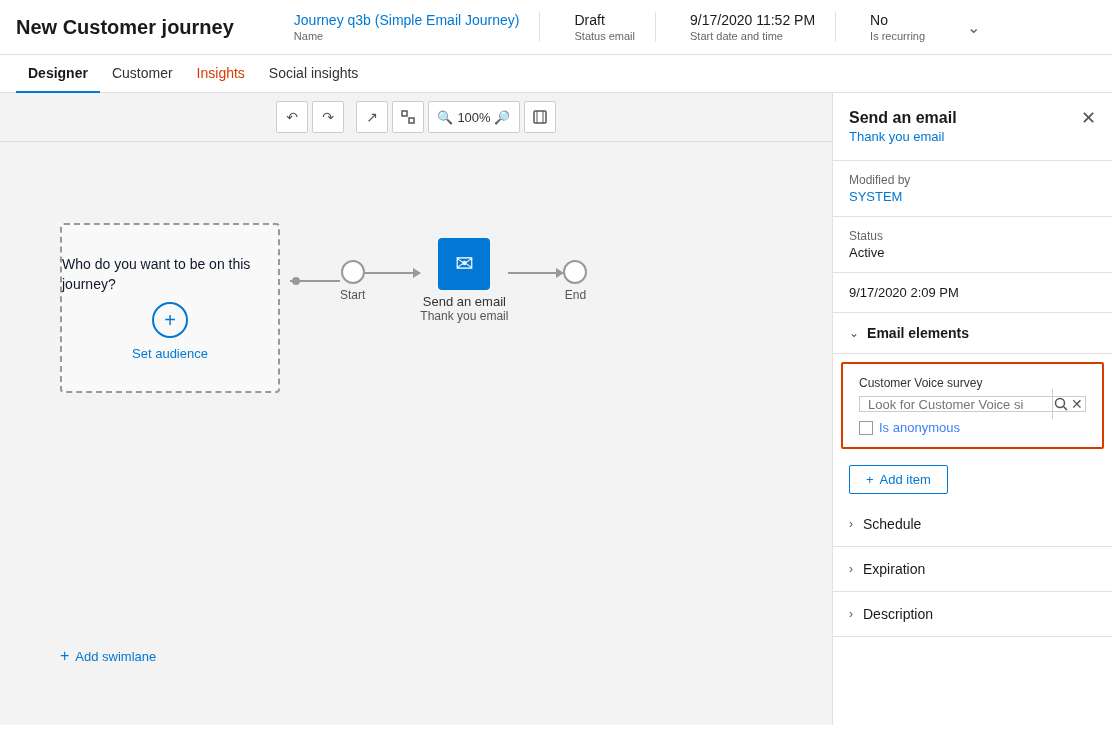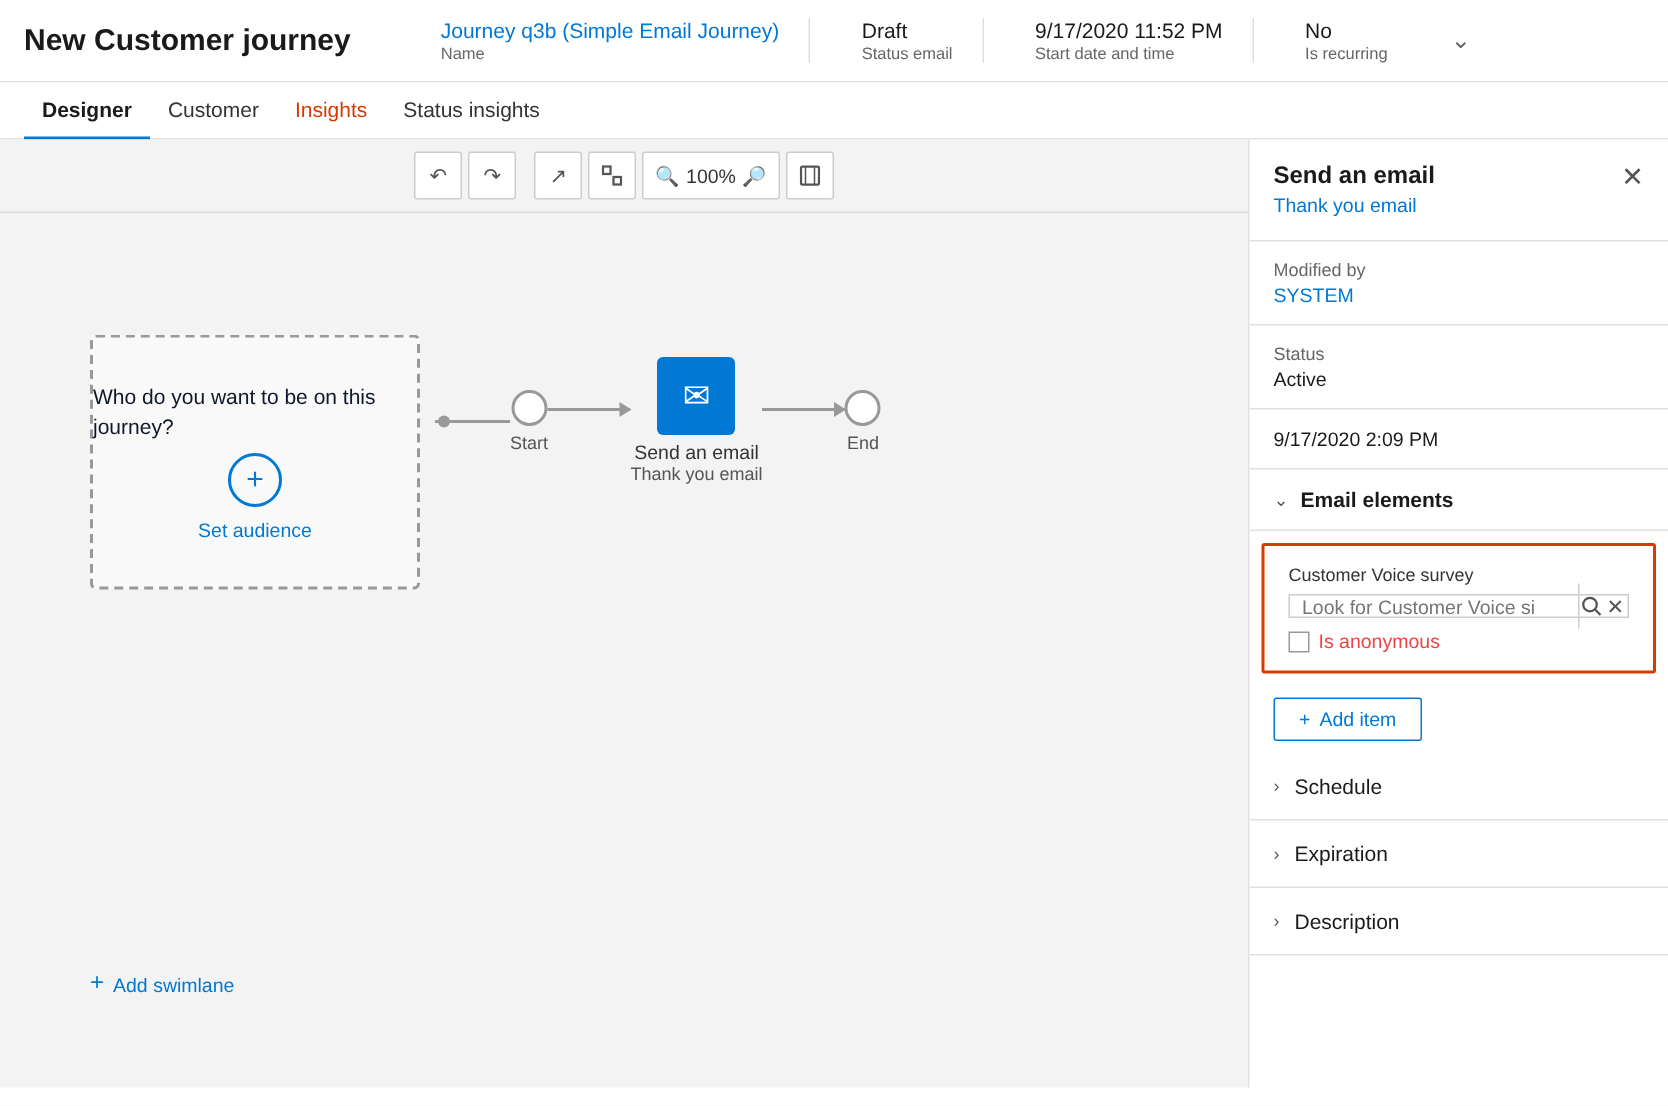--- a/index.html
+++ b/index.html
@@ -72,21 +72,21 @@
 
     
     .cv-section { padding: 12px 16px; border: 2px solid #d83b01; margin: 8px; border-radius: 2px; }
     .cv-label { font-size: 12px; color: #333; margin-bottom: 6px; font-weight: 500; }
     .cv-search { display: flex; align-items: center; border: 1px solid #ccc; background: #fff; height: 16px; }
     .cv-search-input { flex: 1; border: none; outline: none; padding: 0 8px; font-size: 13px; color: #999; background: transparent; }
     .cv-search-btn { width: 30px; height: 30px; display: flex; align-items: center; justify-content: center; color: #555; cursor: pointer; border-left: 1px solid #ccc; }
     .cv-search-clear { width: 30px; height: 30px; display: flex; align-items: center; justify-content: center; color: #555; cursor: pointer; }
     .cv-anonymous { display: flex; align-items: center; gap: 6px; margin-top: 8px; }
     .cv-checkbox { width: 14px; height: 14px; border: 1px solid #999; background: #fff; flex-shrink: 0; cursor: pointer; }
-    .cv-anon-label { font-size: 13px; color: #ef4444; }
+    .cv-anon-label { font-size: 13px; color: #3b82f6; }
 
     
     .add-item-btn { display: flex; align-items: center; gap: 6px; margin: 8px 16px; padding: 6px 16px; border: 1px solid #0078d4; background: #fff; color: #0078d4; font-size: 13px; cursor: pointer; border-radius: 2px; width: fit-content; }
 
     
     .collapsible { padding: 14px 16px; border-bottom: 1px solid #e0e0e0; display: flex; align-items: center; cursor: pointer; }
     .collapsible-chevron { font-size: 12px; color: #555; margin-right: 10px; }
     .collapsible-title { font-size: 14px; font-weight: 500; color: #1a1a1a; }
   </style>
 </head>
@@ -112,21 +112,21 @@
       <span class="header-field-label">Is recurring</span>
     </div>
     <span class="header-chevron">⌄</span>
   </div>
 </div>
 
 <div class="tabs">
   <div class="tab active">Designer</div>
   <div class="tab">Customer</div>
   <div class="tab orange">Insights</div>
-  <div class="tab">Status insights</div>
+  <div class="tab">Social insights</div>
 </div>
 
 <div class="main">
 
   <div class="canvas">
 
     <div class="toolbar">
       <button class="toolbar-btn" title="Undo">↶</button>
       <button class="toolbar-btn" title="Redo">↷</button>
       <button class="toolbar-btn" style="margin-left:8px;">↗</button>

